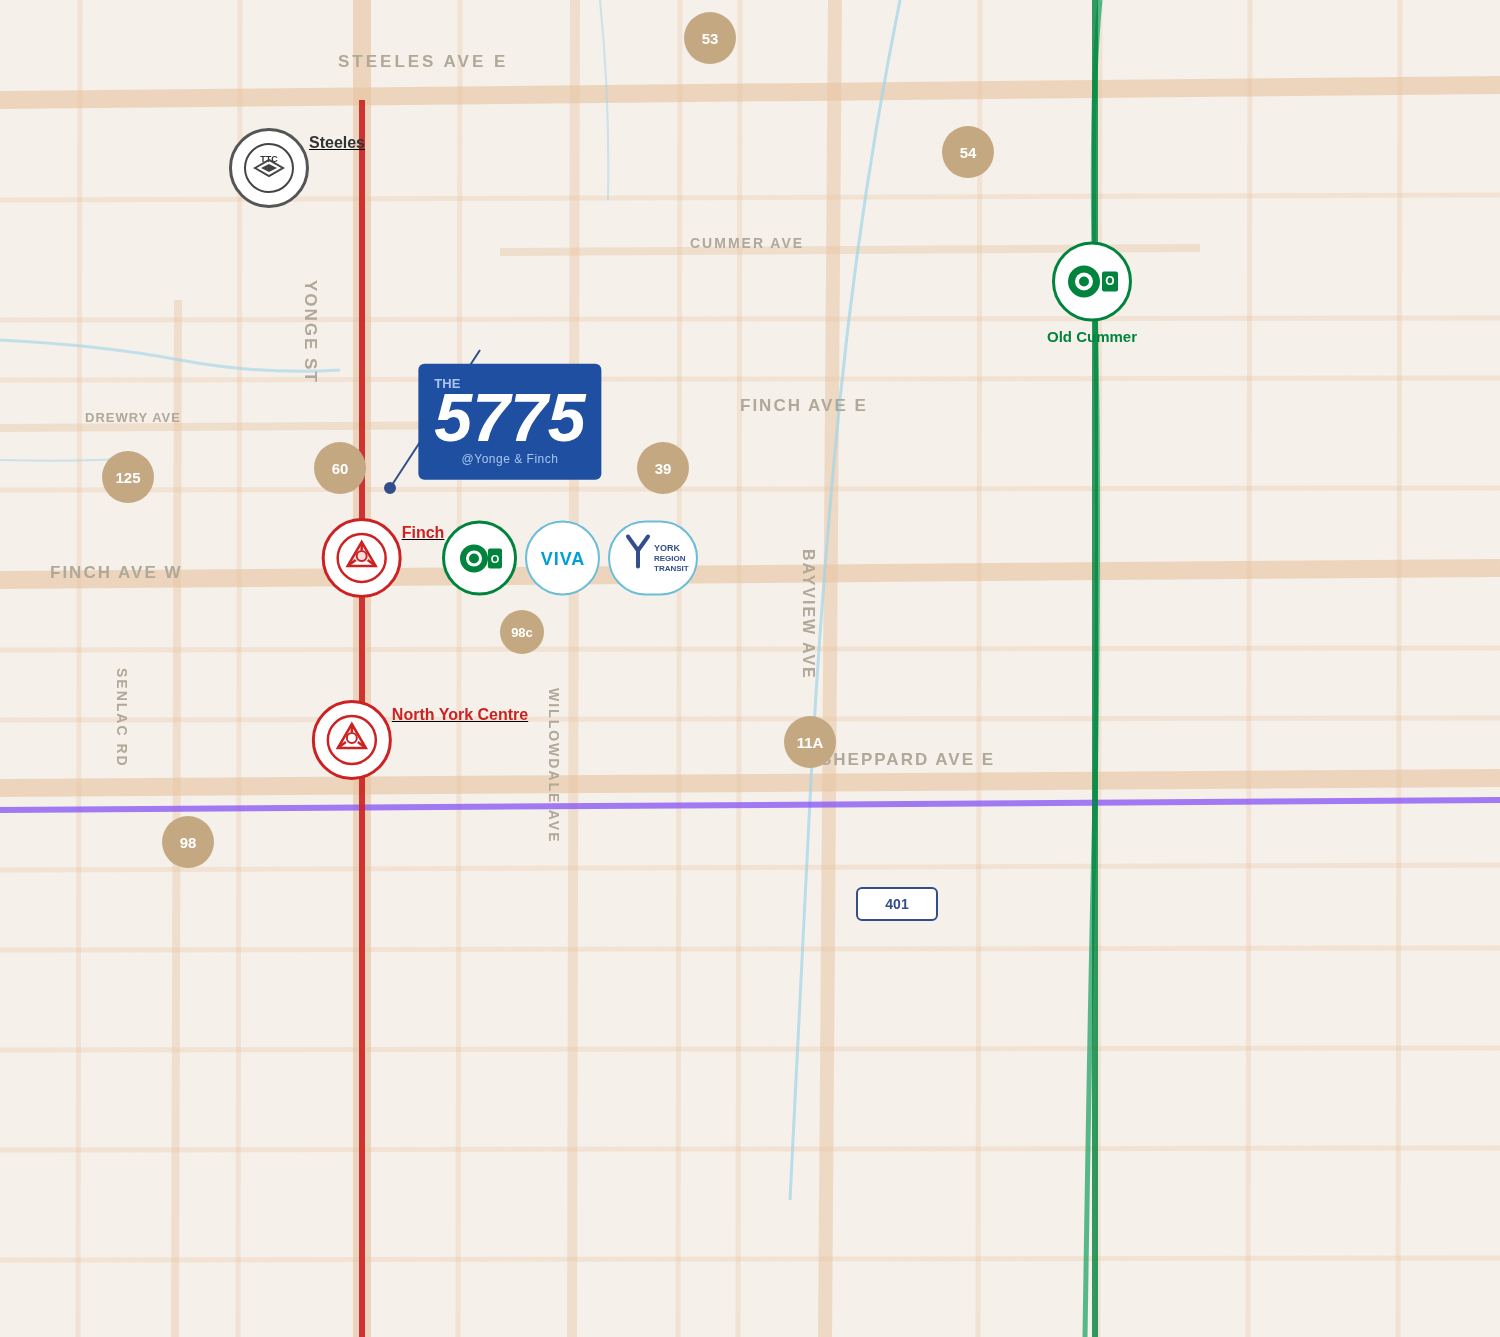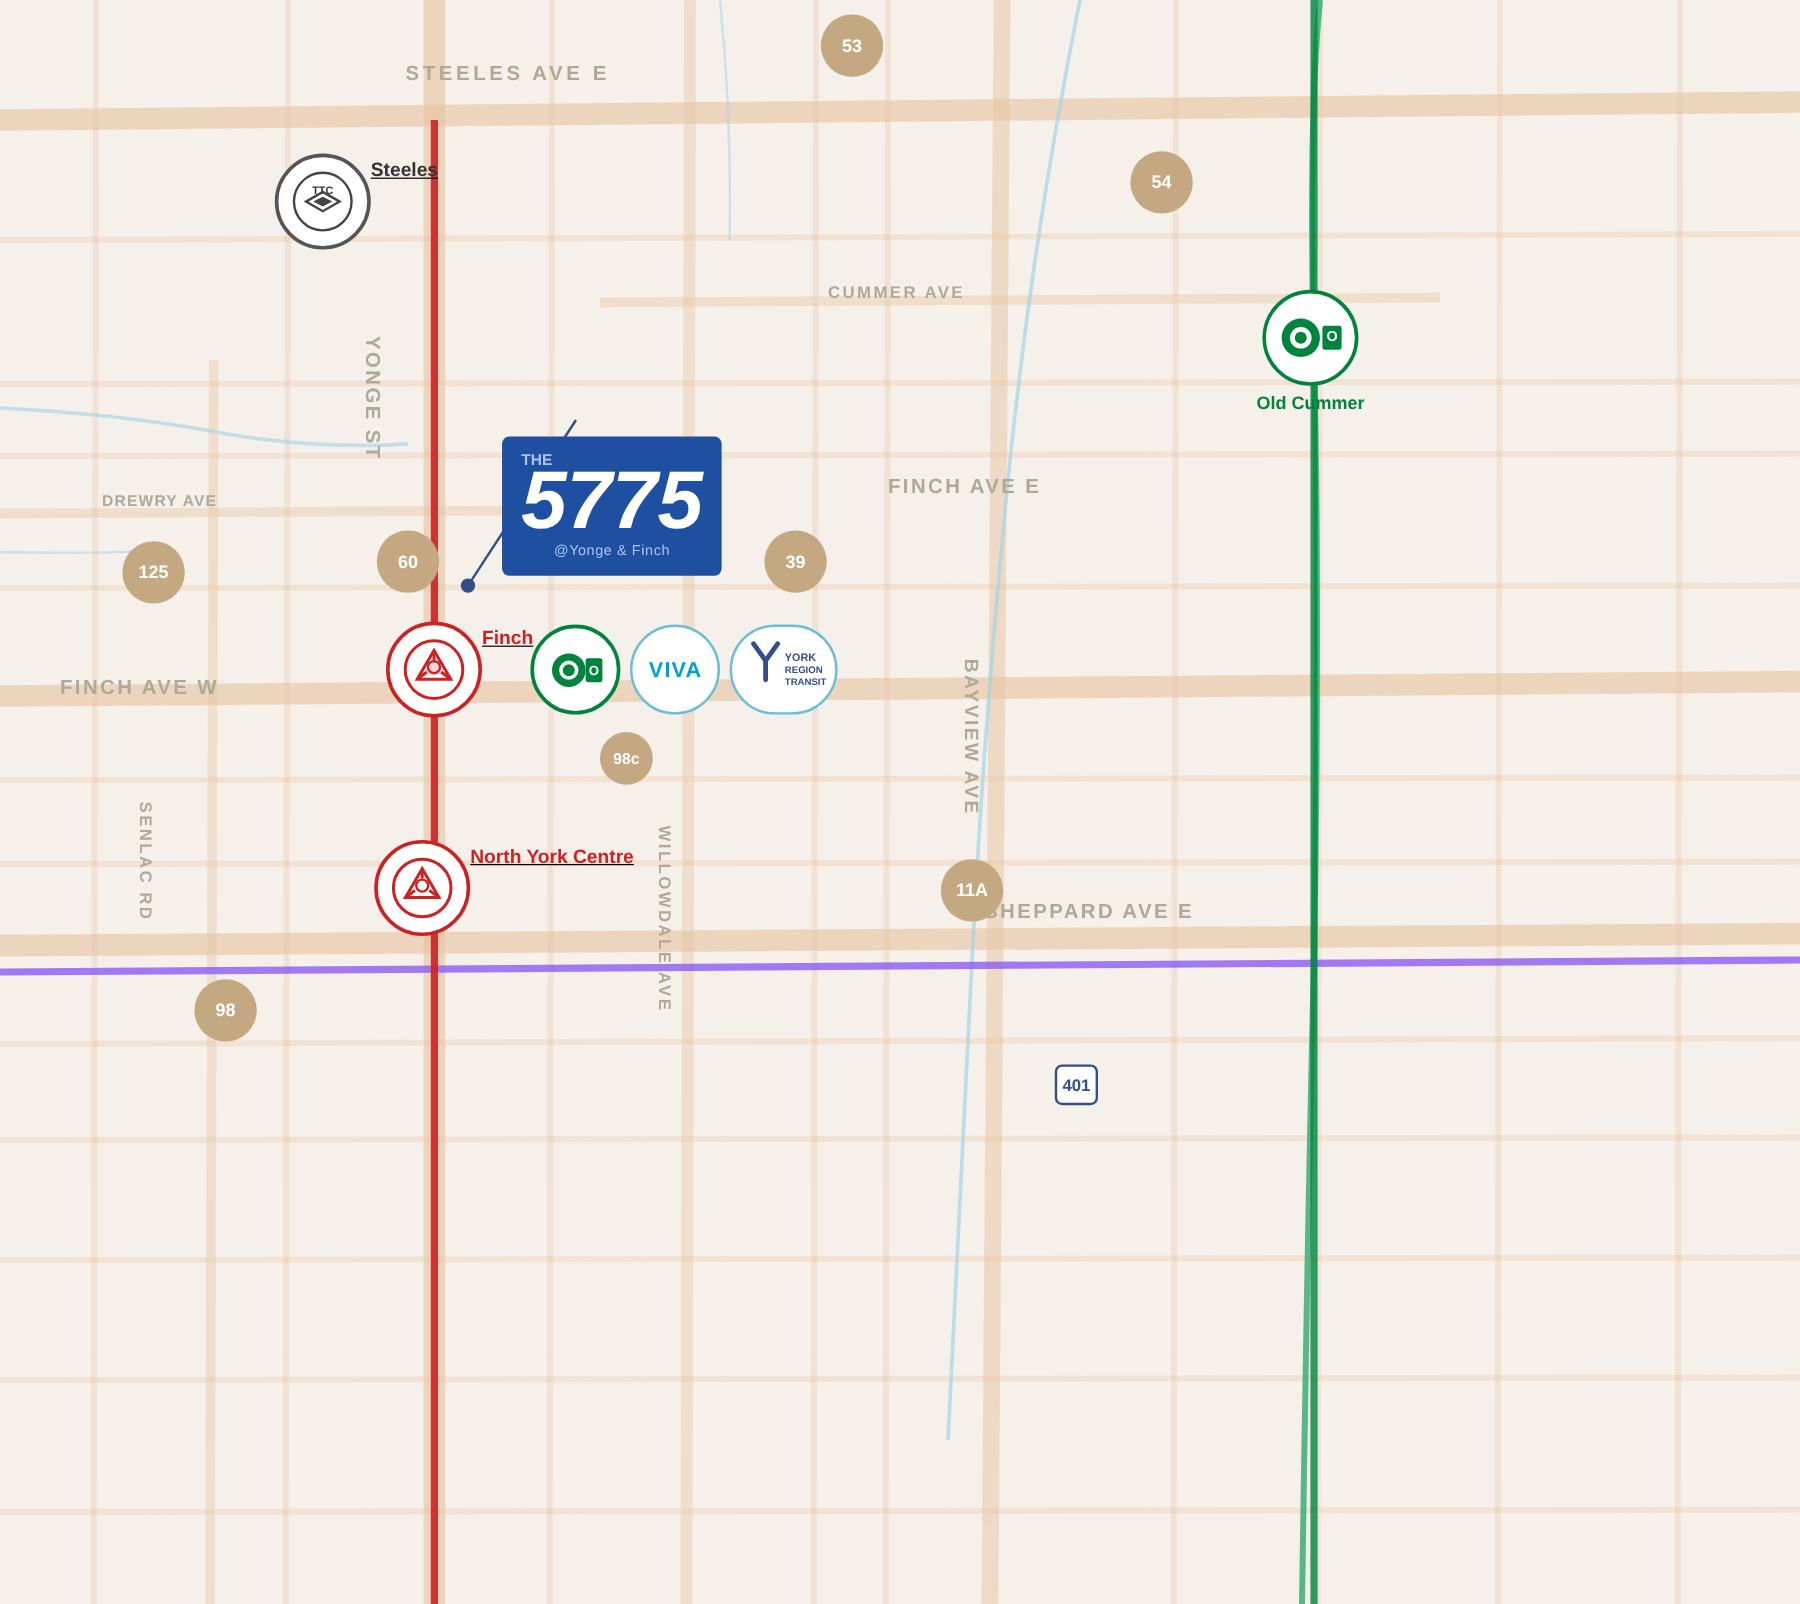--- a/index.html
+++ b/index.html
@@ -261,21 +261,21 @@
   <div class="street-label" style="top: 750px; left: 820px; font-size: 17px;">SHEPPARD AVE E</div>
 
   <div class="route-badge" style="left: 710px; top: 38px;">53</div>
   <div class="route-badge" style="left: 968px; top: 152px;">54</div>
   <div class="route-badge" style="left: 128px; top: 477px;">125</div>
   <div class="route-badge" style="left: 340px; top: 468px;">60</div>
   <div class="route-badge" style="left: 663px; top: 468px;">39</div>
   <div class="route-badge small" style="left: 522px; top: 632px;">98c</div>
   <div class="route-badge" style="left: 188px; top: 842px;">98</div>
   <div class="route-badge" style="left: 810px; top: 742px;">11A</div>
-  <div class="route-badge outlined" style="left: 897px; top: 904px; width: 36px; height: 34px; border-radius: 6px; font-weight: bold; font-size: 14px;">401</div>
+  <div class="route-badge outlined" style="left: 897px; top: 904px; width: 82px; height: 34px; border-radius: 6px; font-weight: bold; font-size: 14px;">401</div>
 
   <div class="ttc-station" style="left: 297px; top: 168px;">
     <div class="ttc-circle steeles">
       <svg class="ttc-logo" viewBox="0 0 52 52">
         <circle cx="26" cy="26" r="24" fill="white" stroke="#444" stroke-width="2"></circle>
         <text x="26" y="20" text-anchor="middle" font-size="9" font-weight="bold" fill="#333">TTC</text>
 
         <path d="M12 26 L26 18 L40 26 L26 34 Z" fill="none" stroke="#444" stroke-width="2"></path>
         <path d="M18 26 L26 22 L34 26 L26 30 Z" fill="#444"></path>
       </svg>

